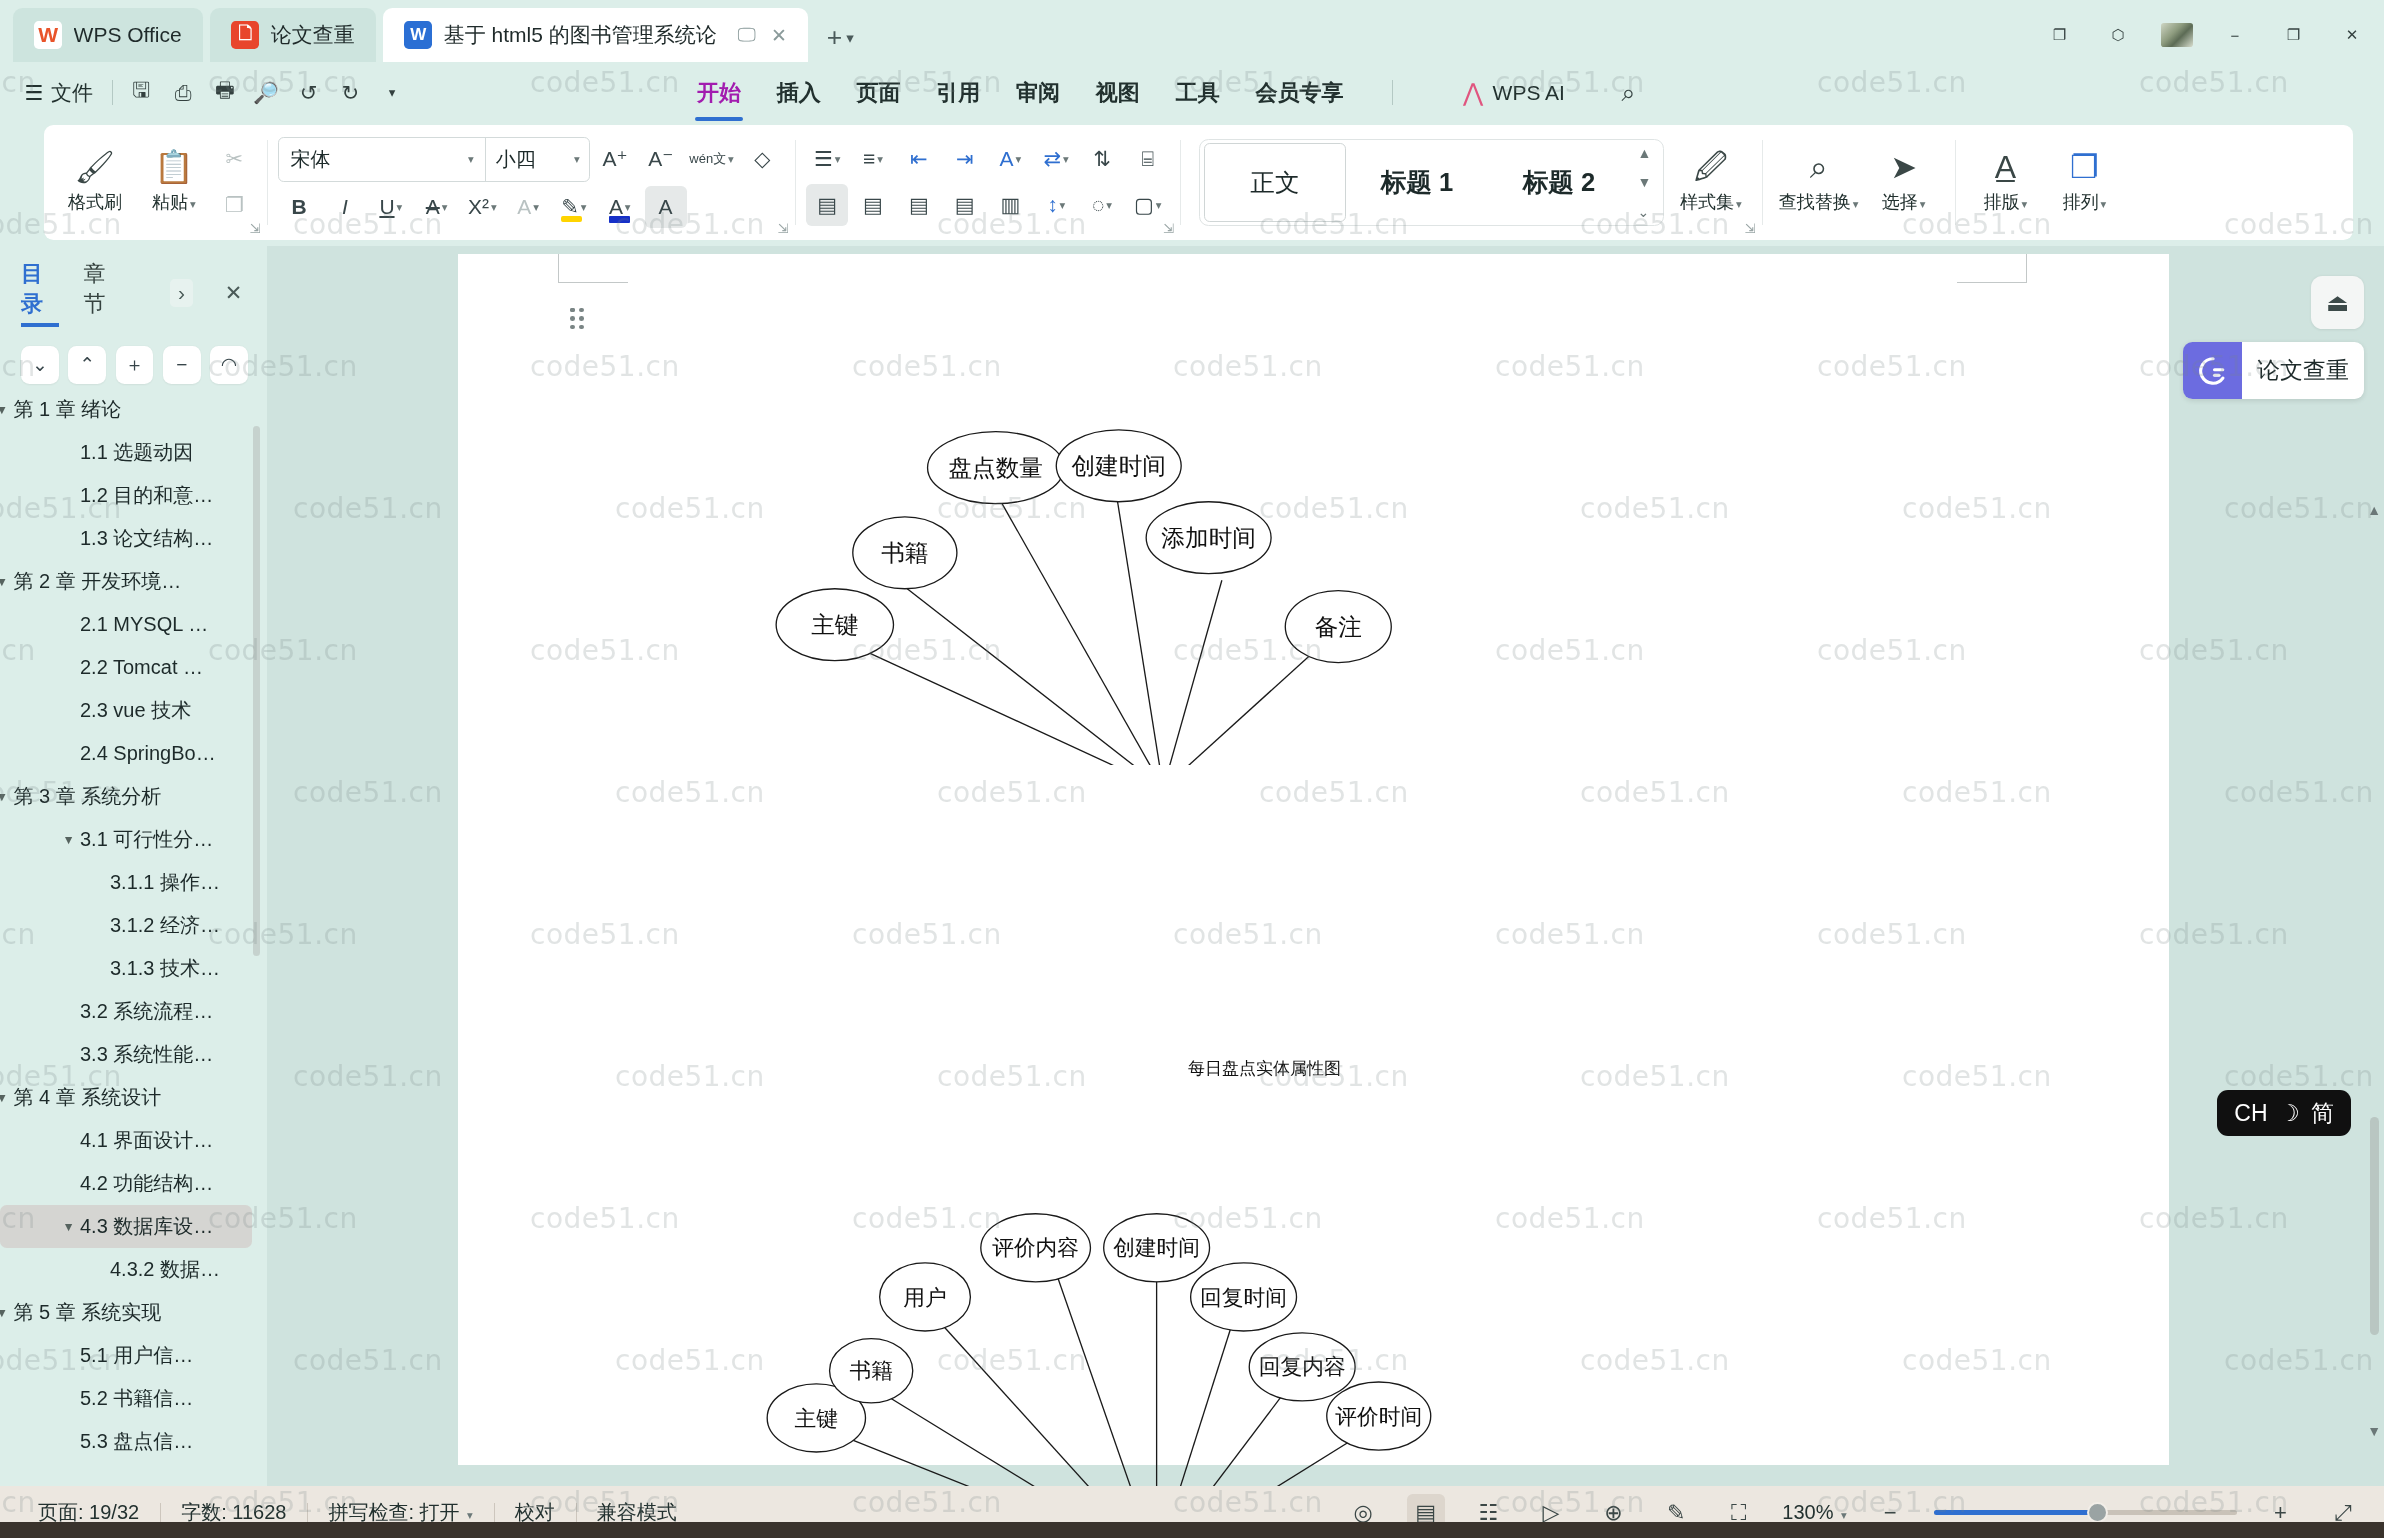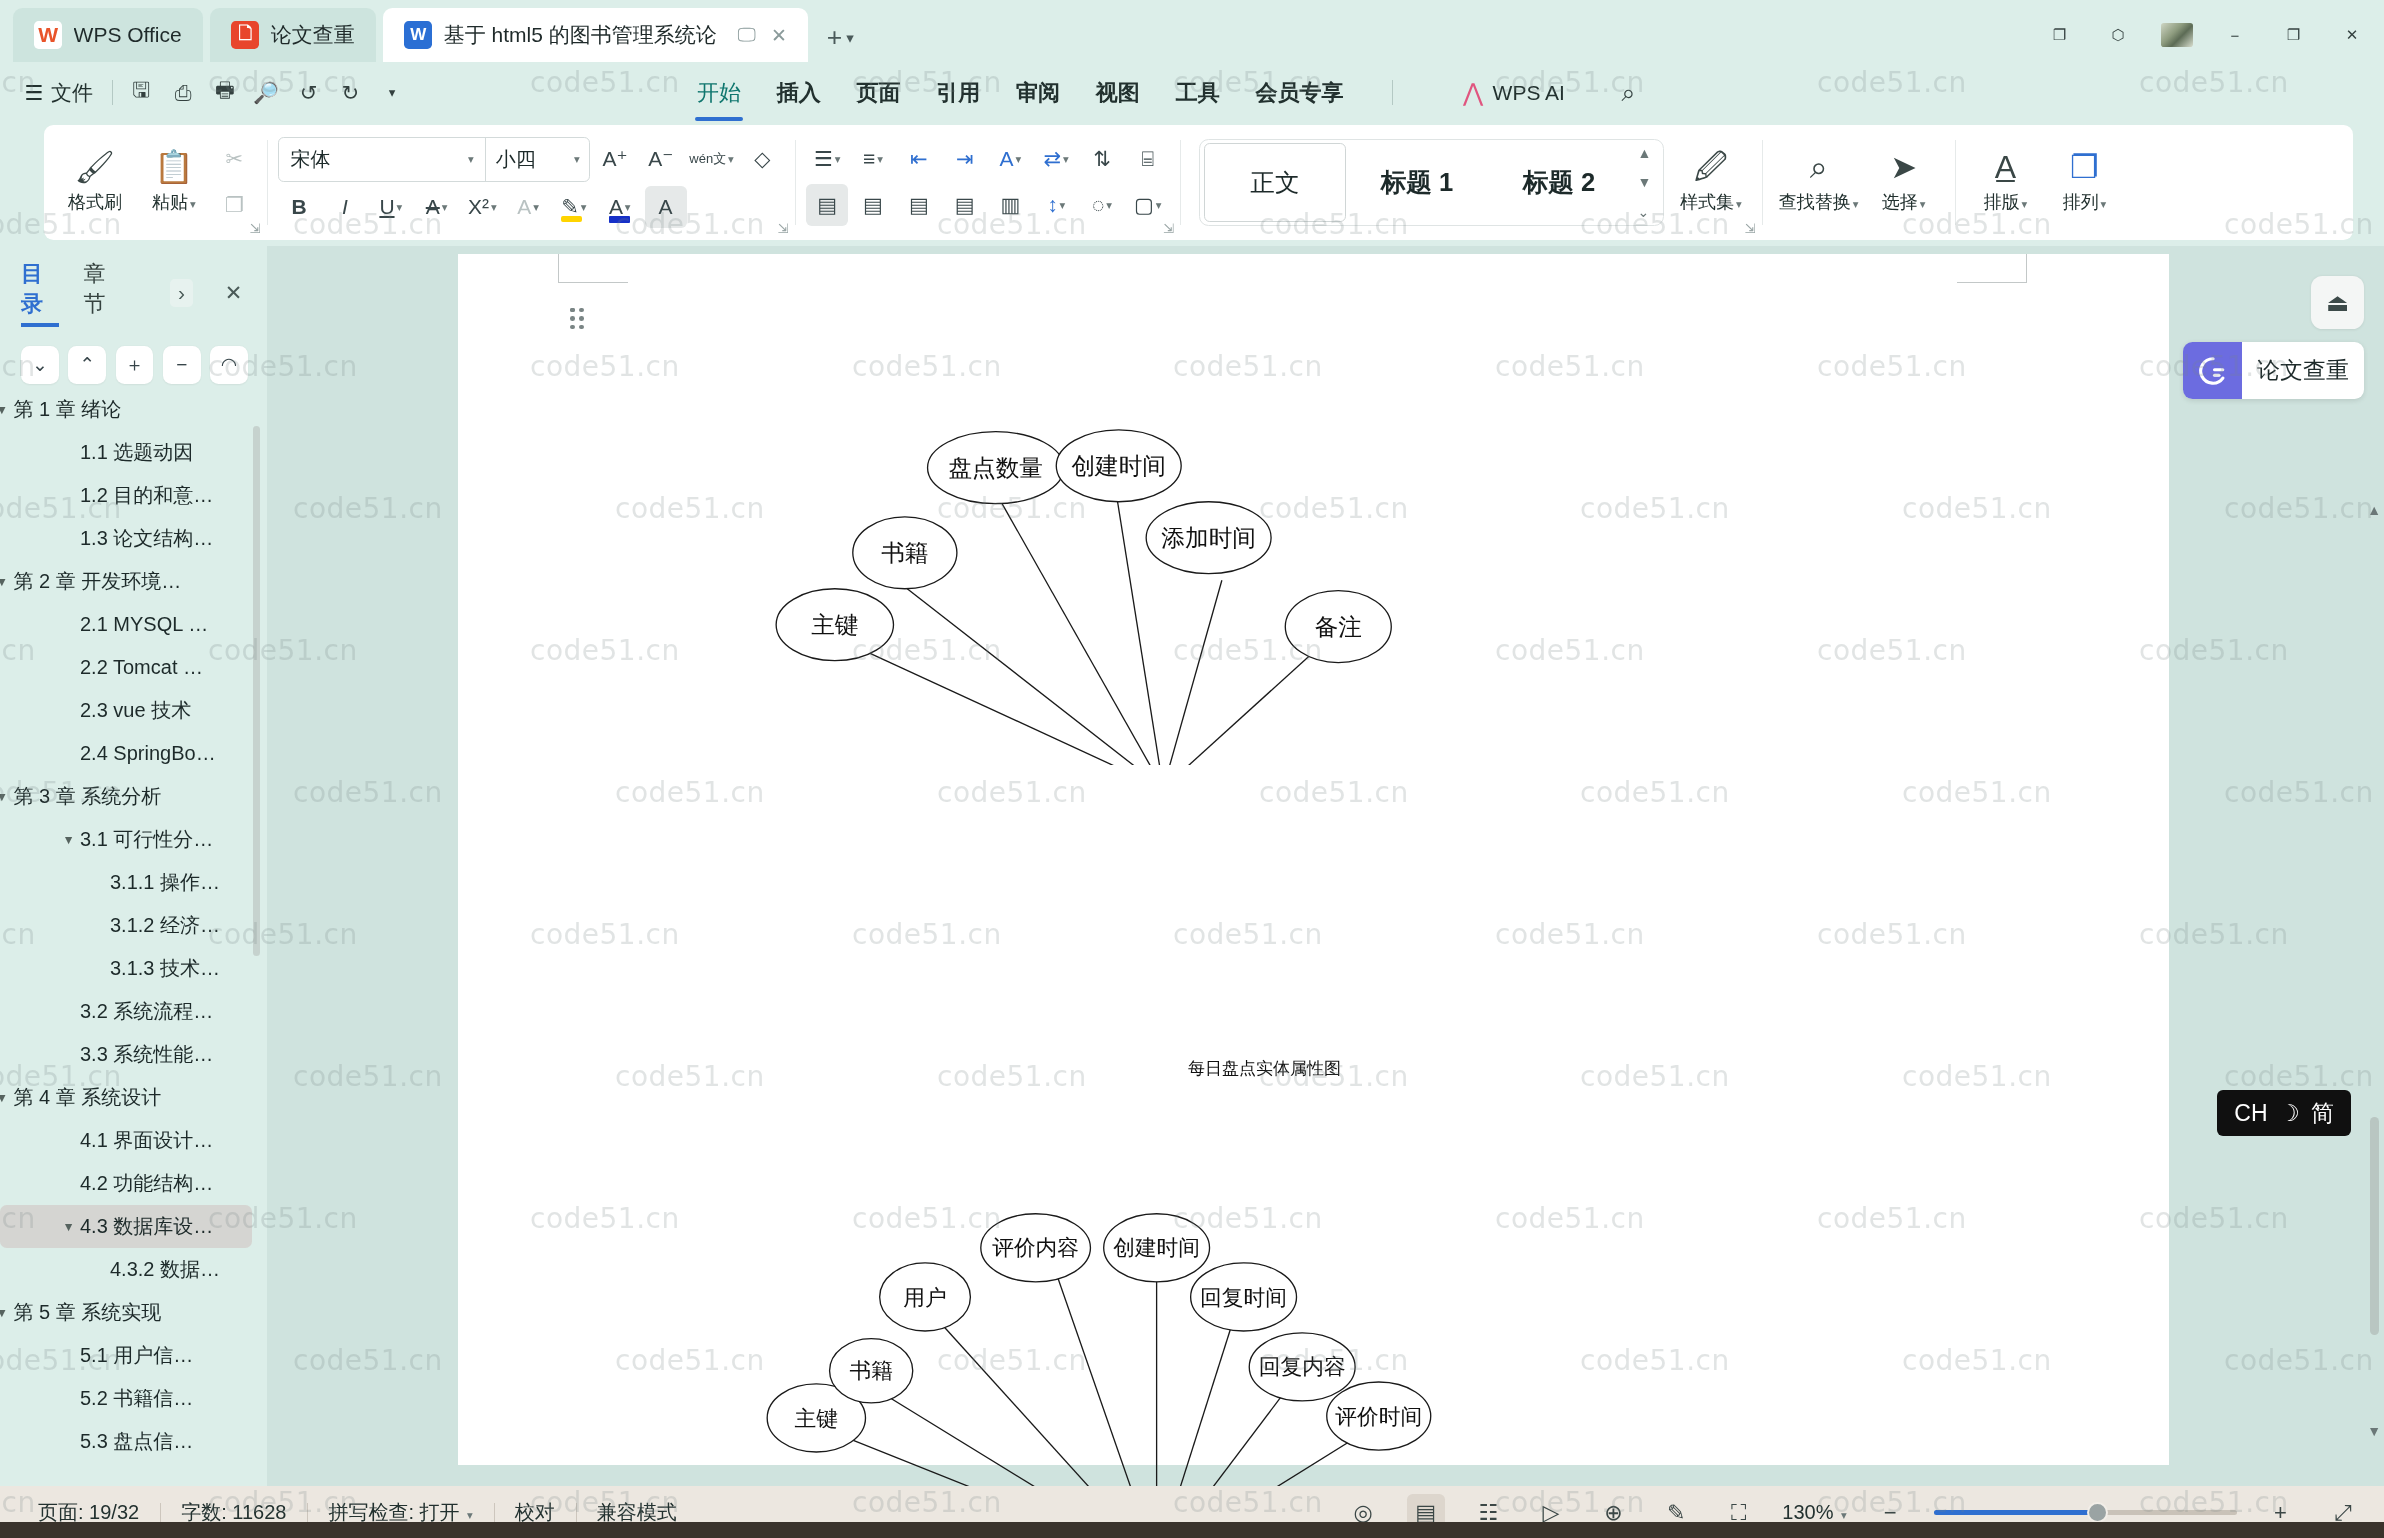--- a/index.html
+++ b/index.html
@@ -57,21 +57,21 @@
   
   .menubar { position:absolute; left:0; top:62px; width:2385px; height:61px; background:#dceee9;
              display:flex; align-items:center; }
   .mb-left { display:flex; align-items:center; gap:3.8px; padding-left:15px; }
   .mb-file { display:flex;align-items:center;gap:7.6px;font-size:21px;color:#22312f;padding:5.7px 9.5px;cursor:pointer;}
   .qicon { width:38px;height:38px;display:flex;align-items:center;justify-content:center;
            color:#33403f;cursor:pointer;font-size:21px; }
   .qsep { width:0.9px;height:24.6px;background:#b4c9c4;margin:0 5.7px; }
   .mb-center { display:flex; align-items:center; gap:32px; margin-left:284px; }
   .mi { font-size:22px; color:#22312f; cursor:pointer; padding:3.8px 1.9px; position:relative;font-weight:bold; }
-  .mi.active { color:#0f766e; font-weight:400; }
+  .mi.active { color:#a21caf; font-weight:700; }
   .mi.active:after { content:""; position:absolute; left:0; right:0; bottom:-9.5px; height:3.8px;
                      background:#2f6fd0; border-radius:1.9px; }
   .mb-ai { display:flex; align-items:center; gap:9.5px; margin-left:32px; font-size:21px; color:#22312f; cursor:pointer;}
   .mb-search { margin-left:24.6px; color:#33403f; cursor:pointer; }
 
   
   .ribbon { position:absolute; left:0; top:121px; width:2385px; height:125px; background:#dceee9; }
   .ribbon-inner {
     position:absolute; left:44px; top:3.8px; width:2309px; height:115px;
     background:#fff; border-radius:9.5px; display:flex; align-items:stretch;
@@ -153,21 +153,21 @@
   .rf-card { display:flex; align-items:stretch; height:57px; border-radius:9.5px; overflow:hidden;
              box-shadow:0 1.9px 5.7px rgba(0,0,0,.10); cursor:pointer; }
   .rf-ic { width:59px; background:#6c6ce0; display:flex; align-items:center; justify-content:center; }
   .rf-tx { background:#fff; display:flex; align-items:center; padding:0 15px; font-size:23px; color:#1d2a2a; }
 
   .scrollbar-v { position:absolute; right:3.8px; top:265px; width:13.2px; bottom:57px; }
   .sb-thumb { position:absolute; right:1.9px; width:9.5px; background:#b9c6c2; border-radius:4.7px; }
   .sb-arrow { position:absolute; right:0; color:#6b7878; font-size:14px; }
 
   .ime { position:absolute; right:34px; top:1090px; z-index:60; background:#101010; color:#fff;
-         border-radius:6px; padding:7.6px 17px; font-size:23px; display:flex; align-items:center; gap:11.4px; }
+         border-radius:11px; padding:7.6px 17px; font-size:23px; display:flex; align-items:center; gap:11.4px; }
 
   
   .status { position:absolute; left:0; bottom:0; width:2385px; height:53px; background:#ece7e0;
             display:flex; align-items:center; z-index:70; }
   .st-left { display:flex; align-items:center; gap:0; padding-left:17px; }
   .st-item { font-size:20px; color:#22312f; padding:0 21px; position:relative; cursor:pointer; white-space:nowrap;}
   .st-item + .st-item:before { content:""; position:absolute; left:0; top:3.8px; bottom:3.8px; width:0.9px; background:#cdc6bd;}
   .st-right { margin-left:auto; display:flex; align-items:center; gap:24.6px; padding-right:23px; }
   .st-ico { width:38px;height:38px;display:flex;align-items:center;justify-content:center;
             font-size:22px;color:#3b4746;cursor:pointer;border-radius:5.7px;}

